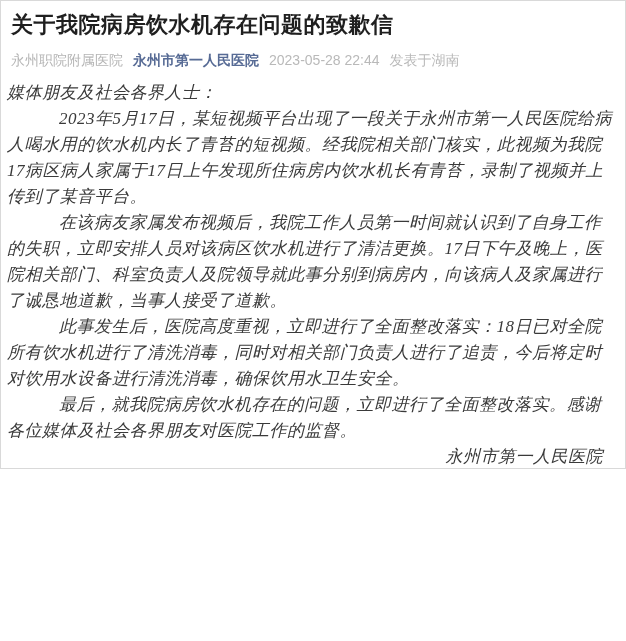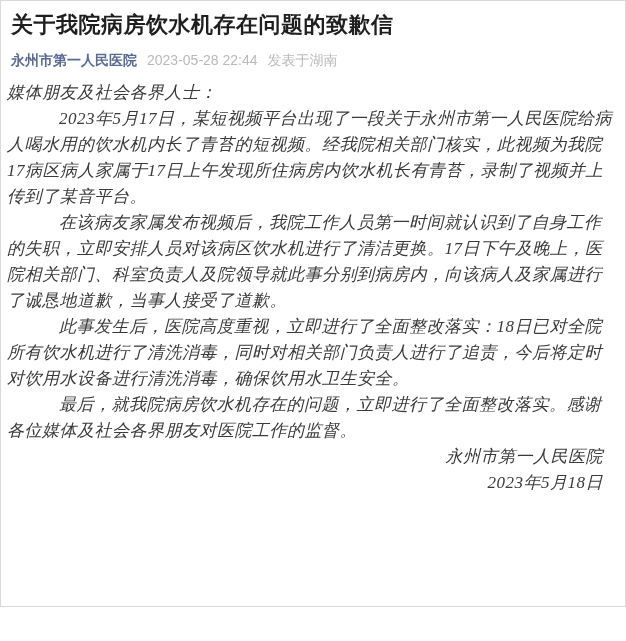--- a/index.html
+++ b/index.html
@@ -3,21 +3,21 @@
 <meta charset="utf-8">
 <style>
   html, body {
     margin: 0;
     padding: 0;
     background: #ffffff;
   }
   .page {
     box-sizing: border-box;
     width: 626px;
-    height: 607px;
+    height: 469px;
     background: #ffffff;
     border: 1px solid #d9d9d9;
     overflow: hidden;
     font-family: "Liberation Sans", sans-serif;
   }
   .article-header {
     padding: 9px 16px 0 10px;
   }
   .article-title {
     margin: 0;
@@ -76,20 +76,21 @@
 </style>
 </head>
 <body>
 
 <div class="page">
 
   <header class="article-header">
     <h1 class="article-title">关于我院病房饮水机存在问题的致歉信</h1>
 
     <div class="article-meta">
+      <span class="account-secondary">永州职院附属医院</span>
       <span class="account-primary">永州市第一人民医院</span>
       <span class="publish-time">2023-05-28 22:44</span>
       <span class="publish-location">发表于湖南</span>
     </div>
   </header>
 
   <main class="letter">
     <p class="letter-salutation">媒体朋友及社会各界人士：</p>
 
     <p class="letter-para">2023年5月17日，某短视频平台出现了一段关于永州市第一人民医院给病人喝水用的饮水机内长了青苔的短视频。经我院相关部门核实，此视频为我院17病区病人家属于17日上午发现所住病房内饮水机长有青苔，录制了视频并上传到了某音平台。</p>

